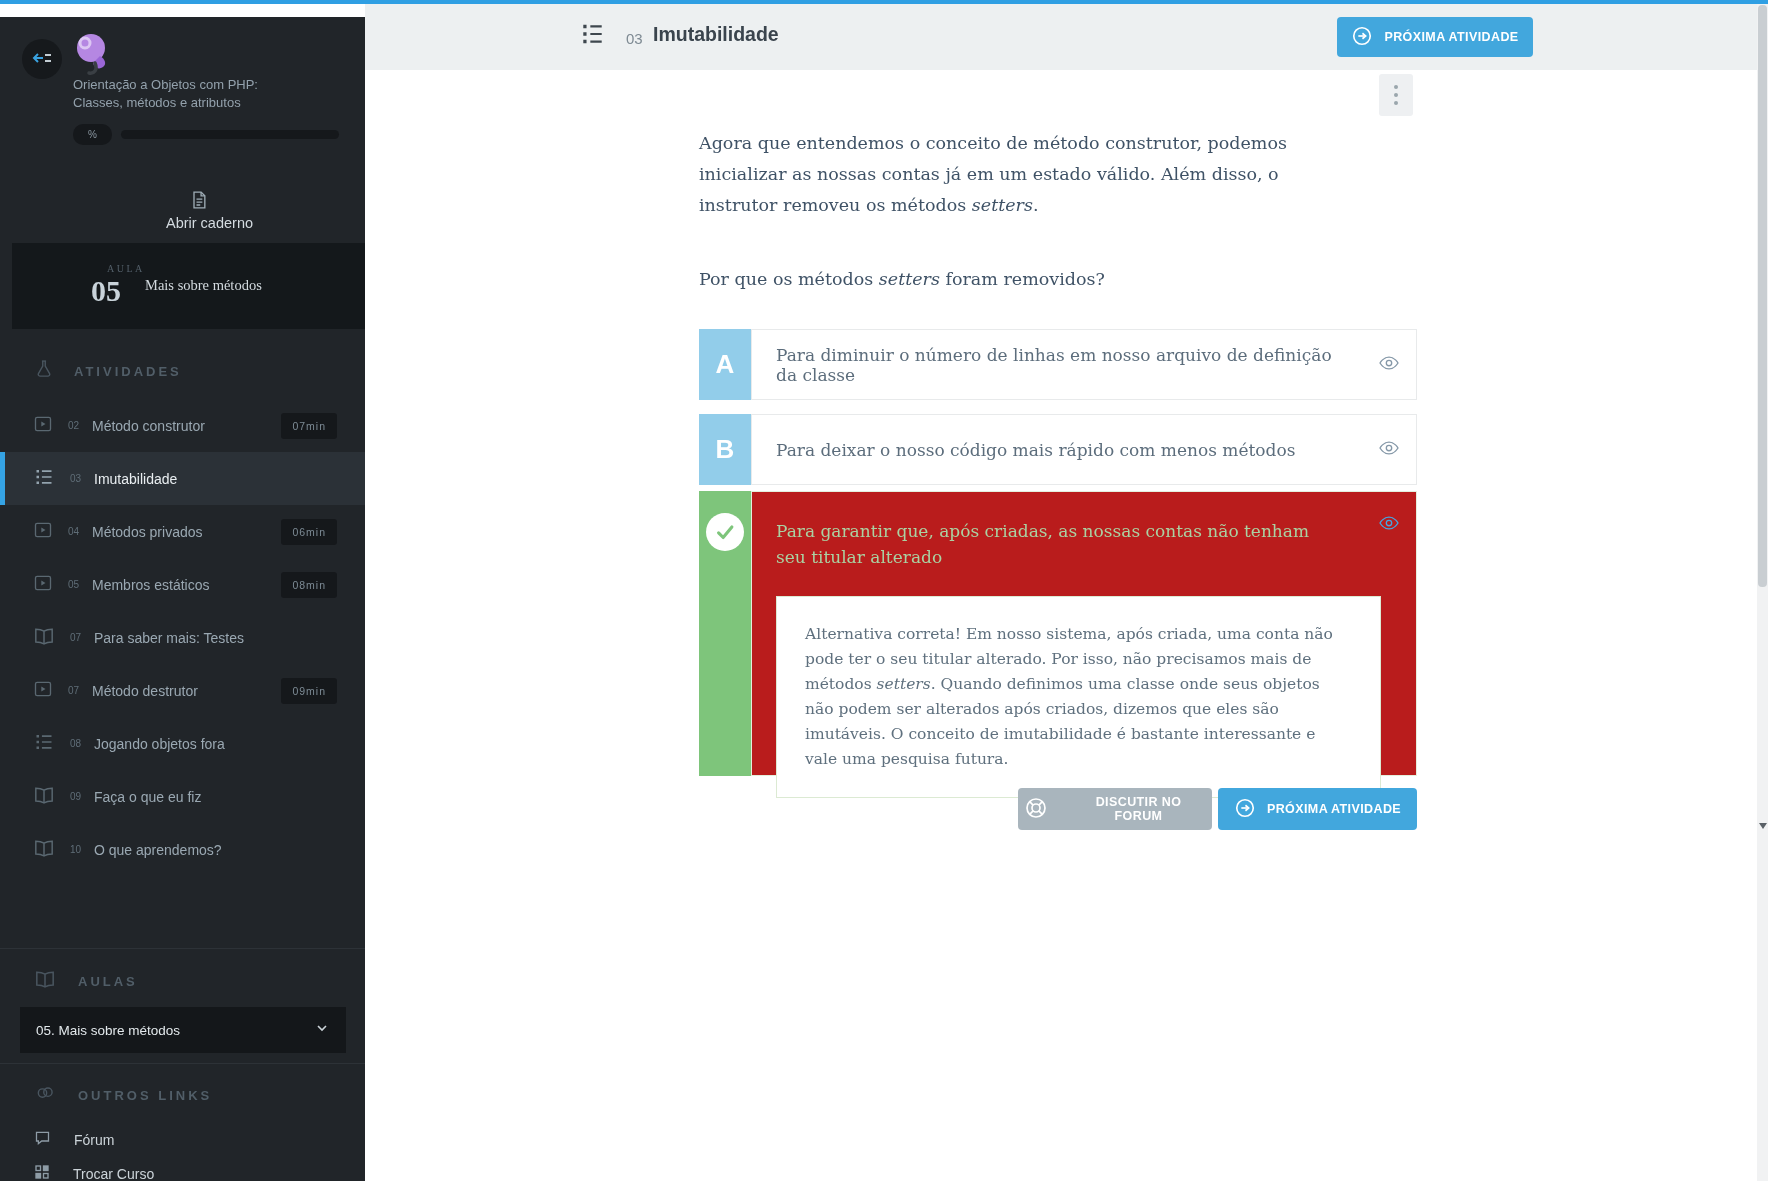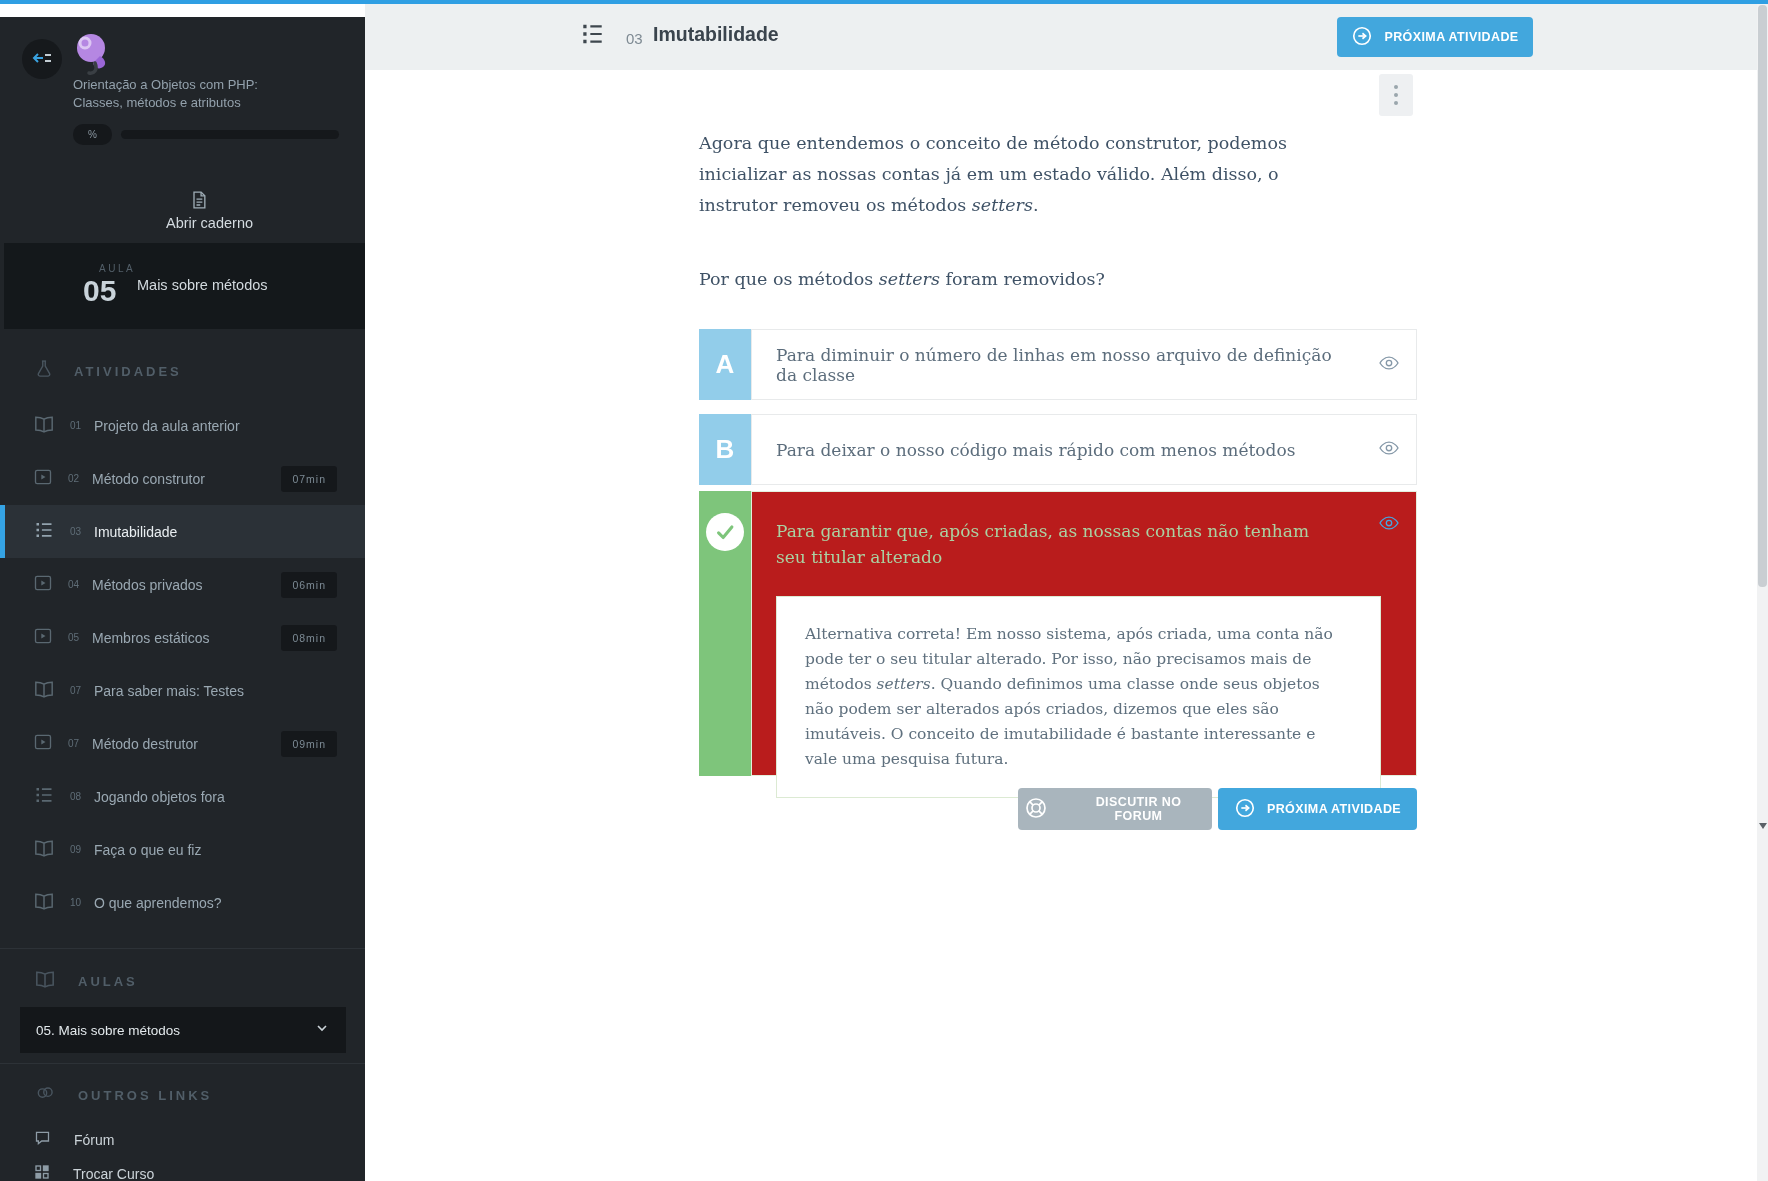--- a/index.html
+++ b/index.html
@@ -18,21 +18,21 @@
   .course-title { position:absolute; left:73px; top:59px; font-size:13px; line-height:18px; color:#93a1ac; }
   .progress-row { position:absolute; left:73px; top:107px; display:flex; align-items:center; gap:9px; }
   .pct-badge { background:#15181b; color:#8b98a2; font-size:10px; padding:5px 15px; border-radius:10px; }
   .progress-track { width:218px; height:9px; background:#15181b; border-radius:5px; }
 
   .notebook-row { position:absolute; left:0; top:172px; width:100%; height:46px; display:flex; align-items:center;
     padding-left:32px; cursor:pointer;flex-direction:column; }
   .notebook-row .sb-ic { color:#9fadb6; }
   .notebook-row .lbl { margin-left:22px; font-size:14.5px; color:#d4dbe0; }
 
-  .lesson-band { position:absolute; left:4px; top:226px; width:100%; height:86px; background:#14181b; }
+  .lesson-band { position:absolute; left:12px; top:226px; width:100%; height:86px; background:#14181b;font-family:Liberation Serif, serif; }
   .aula-label { position:absolute; left:95px; top:20px; font-size:10px; letter-spacing:2.5px; color:#535f69; }
   .aula-num { position:absolute; left:79px; top:31px; font-size:30px; font-weight:bold; color:#c9d3da; }
   .lesson-title { position:absolute; left:133px; top:34px; font-size:14.5px; color:#d3dadf; }
 
   .sect-head { position:absolute; display:flex; align-items:center; color:#515e68; }
   .sect-head .sb-ic { color:#49555f; }
   .sect-head .lbl { font-size:13px; font-weight:600; letter-spacing:3px; }
   .sect-activities { left:34px; top:340px; }
   .sect-activities .lbl { margin-left:20px; }
   .sect-aulas { left:34px; top:952px; }
@@ -172,30 +172,20 @@
         <path d="M9.5 2.5h5"></path>
           <path d="M10.5 2.5v6L5.3 17.6A2 2 0 007 20.5h10a2 2 0 001.7-2.9L13.5 8.5v-6"></path>
       </svg>
     </span>
     <span class="lbl">ATIVIDADES</span>
   </div>
 
   <ul class="act-list">
     <li class="act">
       <span class="sb-ic">
-        <svg width="22" height="20" viewBox="0 0 24 22" fill="none" stroke="currentColor" stroke-width="1.6">
-            <path d="M3 3.5c3.5 0 6.5.6 9 2.2 2.5-1.6 5.5-2.2 9-2.2v14c-3.5 0-6.5.6-9 2.2-2.5-1.6-5.5-2.2-9-2.2z"></path>
-            <path d="M12 5.7v14"></path>
-          </svg>
-      </span>
-      <span class="anum">01</span>
-      <span class="albl">Projeto da aula anterior</span>
-    </li>
-    <li class="act">
-      <span class="sb-ic">
         <svg width="20" height="20" viewBox="0 0 24 24" fill="none" stroke="currentColor" stroke-width="1.6">
             <rect x="3" y="4" width="18" height="16" rx="2"></rect>
             <path d="M10 9l5 3-5 3z" fill="currentColor" stroke="none"></path>
           </svg>
       </span>
       <span class="anum">02</span>
       <span class="albl">Método construtor</span>
       <span class="abadge">07min</span>
     </li>
     <li class="act active">

